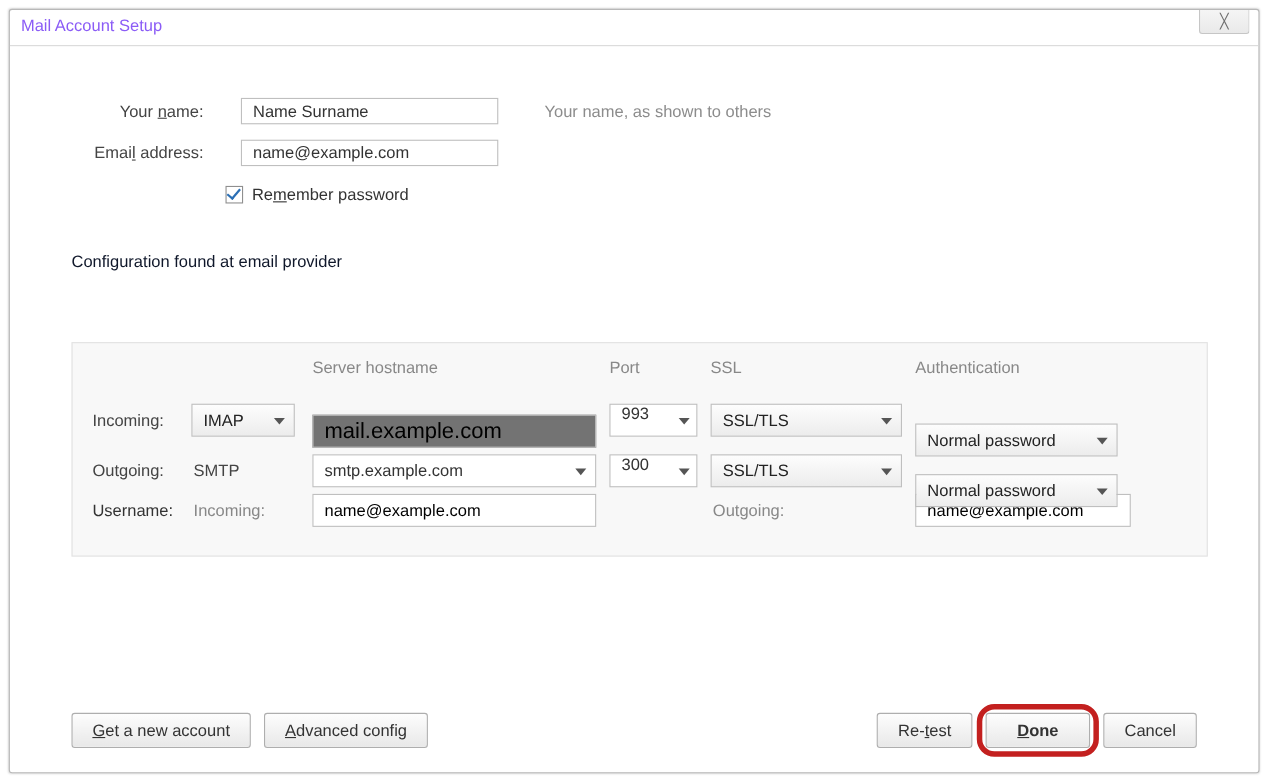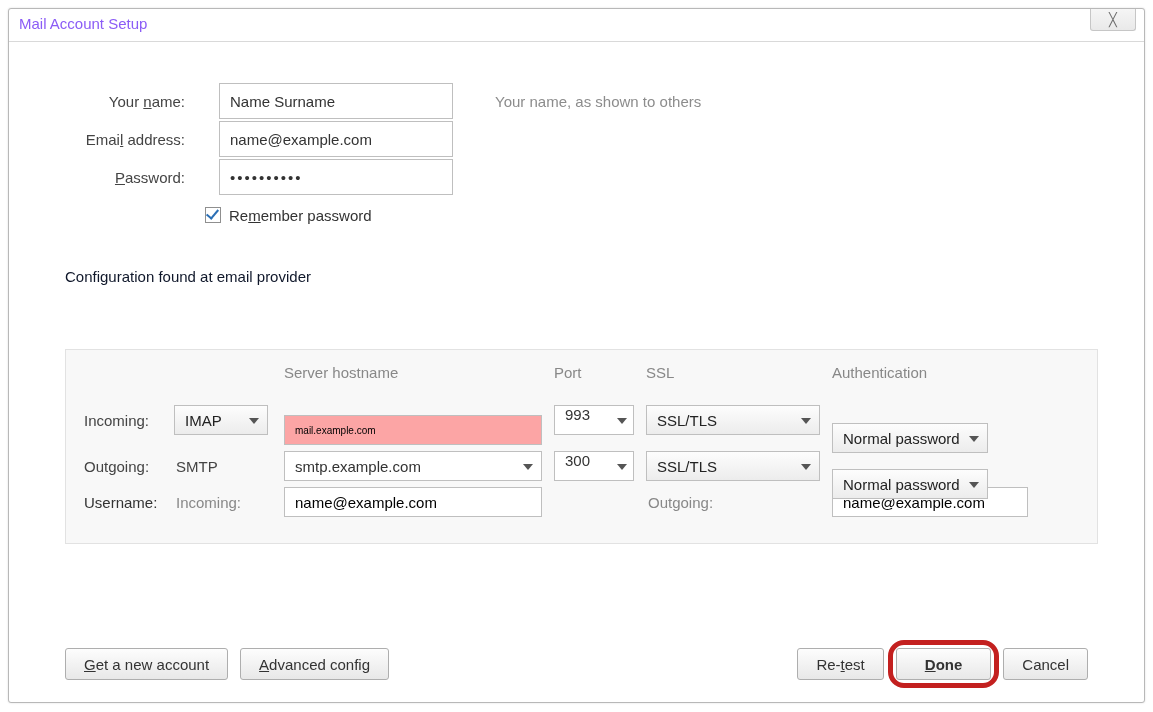--- a/index.html
+++ b/index.html
@@ -67,21 +67,21 @@
       width: 130px;
       text-align: right;
       color: #444;
       padding-right: 10px;
     }
     .underline-letter {
       text-decoration: underline;
     }
     .text-input {
       width: 234px;
-      height: 36px;
+      height: 24px;
       border: 1px solid #bfbfbf;
       padding: 4px 10px;
       font-size: 15px;
       color: #333;
       outline: none;
       background: #fff;
     }
     .hint {
       color: #8c8c8c;
       margin-left: 18px;
@@ -161,33 +161,33 @@
       top: 50%;
       margin-top: -2px;
       width: 0;
       height: 0;
       border-left: 5px solid transparent;
       border-right: 5px solid transparent;
       border-top: 6px solid #555;
     }
     .combo.small { width: 94px; }
     .combo.ssl { width: 174px; }
-    .combo.auth { width: 156px; margin-top: 36px; }
+    .combo.auth { width: 184px; margin-top: 36px; }
     .plain-text {
       color: #444;
       padding-left: 2px;
     }
     .plain-text.muted { color:#888; }
     .server-host-input {
       width: 258px;
       height: 30px;
       border: 1px solid #bfbfbf;
-      background: #fca5a5;
+      background: #737373;
       padding: 0 10px;
-      font-size: 10px;
+      font-size: 20px;
       margin-top: 20px;
     }
     .server-host-combo {
       position: relative;
       width: 258px;
       height: 30px;
       border: 1px solid #bfbfbf;
       background: #fff;
       padding: 0 26px 0 10px;
       font-size: 15px;
@@ -303,26 +303,20 @@
       <div class="hint">Your name, as shown to others</div>
     </div>
 
     <div class="row">
       <div class="label">
         <span>Emai</span><span class="underline-letter">l</span><span> address:</span>
       </div>
       <input class="text-input" type="text" value="name@example.com" style="">
     </div>
 
-    <div class="row">
-      <div class="label">
-        <span class="underline-letter">P</span><span>assword:</span>
-      </div>
-      <input class="text-input" type="text" style="letter-spacing: 2px;" value="••••••••••">
-    </div>
 
     <div class="checkbox-row">
       <div class="checkbox-box"></div>
       <span>
         <span>Re</span><span class="underline-letter">m</span><span>ember password</span>
       </span>
     </div>
 
     <div class="status-text">Configuration found at email provider</div>
 

